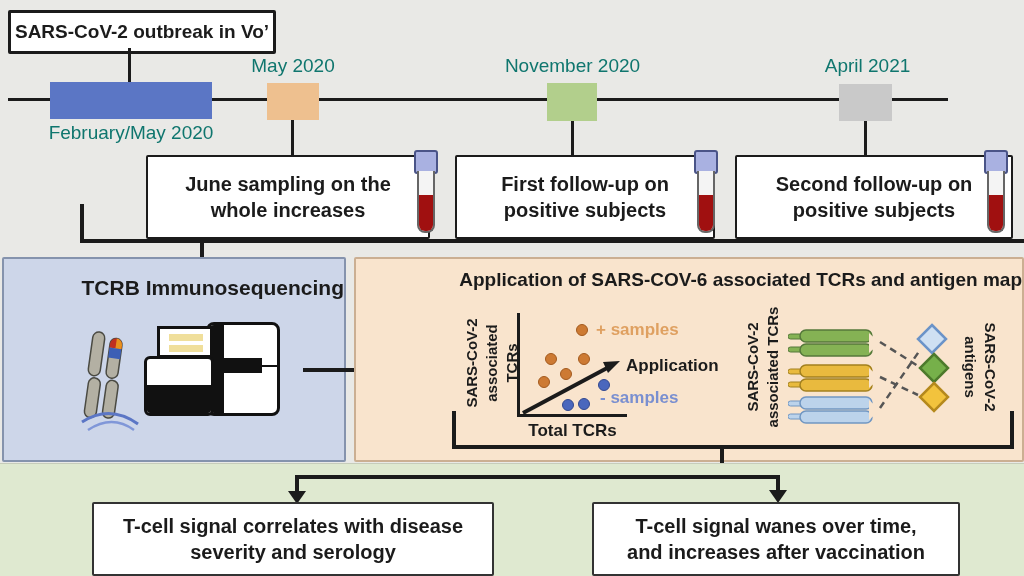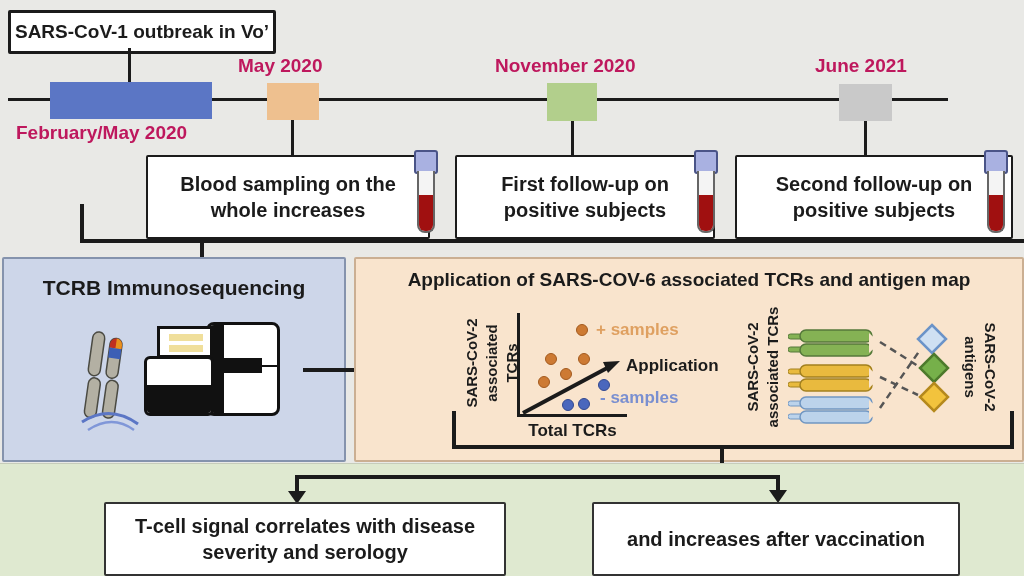--- a/index.html
+++ b/index.html
@@ -9,35 +9,35 @@
     font-family:"Liberation Sans","DejaVu Sans",sans-serif;
     color:#1b1b1b;
   }
   .abs{position:absolute;}
   .line{position:absolute;background:#1b1b1b;}
   .whitebox{
     position:absolute;background:#fff;border:2px solid #1b1b1b;border-radius:2px;
     display:flex;flex-direction:column;align-items:center;justify-content:center;
     text-align:center;font-weight:700;font-size:20px;line-height:26px;
   }
-  .datelabel{position:absolute;font-size:19px;font-weight:700;color:#be185d;}
+  .datelabel{position:absolute;text-align:center;font-size:19px;font-weight:400;color:#0f766e;}
   .arrow-down{position:absolute;width:0;height:0;
     border-left:9px solid transparent;border-right:9px solid transparent;
     border-top:13px solid #1b1b1b;}
   .arrow-right{position:absolute;width:0;height:0;
     border-top:8px solid transparent;border-bottom:8px solid transparent;
     border-left:13px solid #1b1b1b;}
   
   .panel-seq{position:absolute;left:2px;top:257px;width:344px;height:205px;
     background:#cdd6e9;border:2px solid #8593ad;border-radius:2px;box-sizing:border-box;}
   .panel-app{position:absolute;left:354px;top:257px;width:670px;height:205px;
     background:#f9e4cd;border:2px solid #cbaf92;border-radius:2px;box-sizing:border-box;}
   .band-green{position:absolute;left:0;top:463px;width:1024px;height:113px;
     background:#dfe9d0;border-top:1px solid #c6ccba;}
-  .panel-title{position:absolute;width:100%;text-align:center;font-weight:700;}
+  .panel-title{position:absolute;width:100%;text-align:right;font-weight:700;}
   
   .tube{position:absolute;width:24px;height:88px;z-index:5;}
   .tube .cap{position:absolute;left:0;top:0;width:20px;height:20px;background:#a9b1e1;
     border:2px solid #4a5488;border-radius:3px;}
   .tube .body{position:absolute;left:3px;top:21px;width:14px;height:60px;background:#f4f4f4;
     border:2px solid #666;border-top:none;border-radius:0 0 8px 8px;overflow:hidden;}
   .tube .blood{position:absolute;left:0;bottom:0;width:100%;height:36px;background:#a01010;}
   
   .dot{position:absolute;width:10px;height:10px;border-radius:50%;}
   .dot-pos{background:#cd7a33;border:1px solid #a35a1e;}
@@ -50,40 +50,40 @@
   .seqbox{position:absolute;box-sizing:border-box;border:3px solid #111;background:#fff;}
 </style>
 </head>
 <body>
 
 <div id="scene">
 
   <div class="line" style="left:8px;top:98px;width:940px;height:3px;"></div>
 
   <div class="whitebox" style="left:8px;top:10px;width:262px;height:38px;font-size:19px;font-weight:600;border-width:3px;">
-    <div>SARS-CoV-1 outbreak in Vo’</div>
+    <div>SARS-CoV-2 outbreak in Vo’</div>
   </div>
   <div class="line" style="left:128px;top:48px;width:3px;height:36px;"></div>
 
   <div class="abs" style="left:50px;top:82px;width:162px;height:37px;background:#5b76c5;"></div>
   <div class="abs" style="left:267px;top:83px;width:52px;height:37px;background:#eec08f;"></div>
   <div class="abs" style="left:547px;top:83px;width:50px;height:38px;background:#b2cf8c;"></div>
   <div class="abs" style="left:839px;top:84px;width:53px;height:37px;background:#c9c9c9;"></div>
 
   <div class="datelabel" style="left:16px;top:122px;width:230px;">February/May 2020</div>
   <div class="datelabel" style="left:238px;top:55px;width:110px;">May 2020</div>
   <div class="datelabel" style="left:495px;top:55px;width:155px;">November 2020</div>
-  <div class="datelabel" style="left:815px;top:55px;width:105px;">June 2021</div>
+  <div class="datelabel" style="left:815px;top:55px;width:105px;">April 2021</div>
 
   <div class="line" style="left:291px;top:120px;width:3px;height:35px;"></div>
   <div class="line" style="left:571px;top:121px;width:3px;height:34px;"></div>
   <div class="line" style="left:864px;top:121px;width:3px;height:34px;"></div>
 
   <div class="whitebox" style="left:146px;top:155px;width:280px;height:80px;">
-    <div>Blood sampling on the</div>
+    <div>June sampling on the</div>
     <div>whole increases</div>
   </div>
   <div class="whitebox" style="left:455px;top:155px;width:256px;height:80px;">
     <div>First follow-up on</div>
     <div>positive subjects</div>
   </div>
   <div class="whitebox" style="left:735px;top:155px;width:274px;height:80px;">
     <div>Second follow-up on</div>
     <div>positive subjects</div>
   </div>
@@ -216,25 +216,26 @@
   <div class="line" style="left:720px;top:449px;width:4px;height:28px;"></div>
 
   <div class="band-green"></div>
 
   <div class="line" style="left:295px;top:475px;width:485px;height:4px;"></div>
   <div class="line" style="left:295px;top:477px;width:4px;height:15px;"></div>
   <div class="arrow-down" style="left:288px;top:491px;"></div>
   <div class="line" style="left:776px;top:477px;width:4px;height:14px;"></div>
   <div class="arrow-down" style="left:769px;top:490px;"></div>
 
-  <div class="whitebox" style="left:104px;top:502px;width:398px;height:70px;border-color:#333;">
+  <div class="whitebox" style="left:92px;top:502px;width:398px;height:70px;border-color:#333;">
     <div>T-cell signal correlates with disease</div>
     <div>severity and serology</div>
   </div>
   <div class="whitebox" style="left:592px;top:502px;width:364px;height:70px;border-color:#333;">
+    <div>T-cell signal wanes over time,</div>
     <div>and increases after vaccination</div>
   </div>
 
 <div class="dot dot-pos" style="left: 576px; top: 324px;"></div>
     <div class="dot dot-pos" style="left: 545px; top: 353px;"></div>
     <div class="dot dot-pos" style="left: 578px; top: 353px;"></div>
     <div class="dot dot-pos" style="left: 560px; top: 368px;"></div>
     <div class="dot dot-pos" style="left: 538px; top: 376px;"></div>
     <div class="dot dot-neg" style="left: 598px; top: 379px;"></div>
     <div class="dot dot-neg" style="left: 578px; top: 398px;"></div>

